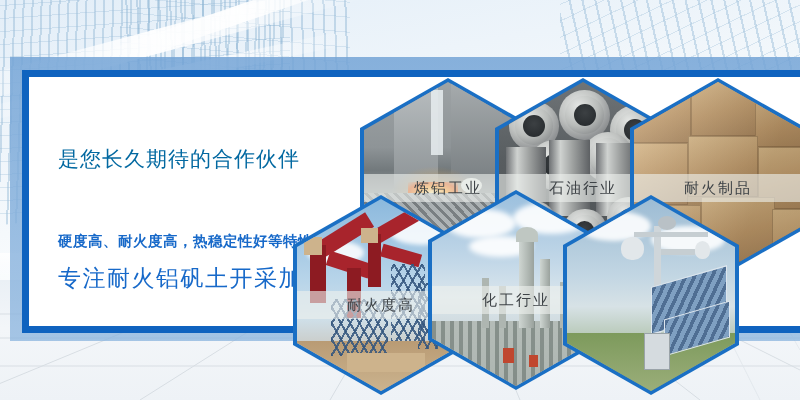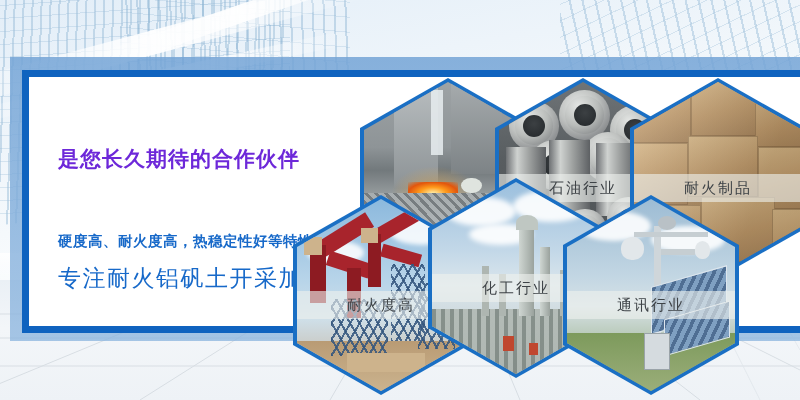--- a/index.html
+++ b/index.html
@@ -38,22 +38,22 @@
   
   .outer-band{position:absolute;left:10px;top:57px;width:868px;height:284px;
     background:linear-gradient(180deg,rgba(116,164,214,.85),rgba(138,180,222,.75));}
   .inner-frame{position:absolute;left:22px;top:70px;width:846px;height:263px;
     border:7px solid #0f63bf;background:#ffffff;box-sizing:border-box;}
   .watermark{position:absolute;left:60px;top:88px;width:330px;height:56px;
     font-size:50px;font-weight:bold;letter-spacing:1px;color:#e9eef3;
     line-height:56px;white-space:nowrap;overflow:hidden;}
   .h1{position:absolute;left:58px;top:100px;font-size:33px;font-weight:bold;
     color:#1565c5;letter-spacing:2px;line-height:40px;white-space:nowrap;}
-  .h2{position:absolute;left:58px;top:145px;font-size:21px;font-weight:bold;
-    color:#6d28d9;letter-spacing:1px;line-height:28px;white-space:nowrap;}
+  .h2{position:absolute;left:58px;top:145px;font-size:21px;font-weight:normal;
+    color:#0369a1;letter-spacing:1px;line-height:28px;white-space:nowrap;}
   .badge{position:absolute;left:60px;top:189px;height:25px;
     background:#f08519;color:#ffffff;font-size:13px;font-weight:bold;
     letter-spacing:0;line-height:25px;padding:0 6px;white-space:nowrap;}
   .line1{position:absolute;left:58px;top:231px;font-size:14.5px;font-weight:bold;
     color:#1769c9;letter-spacing:.5px;line-height:20px;white-space:nowrap;}
   .line2{position:absolute;left:58px;top:263px;font-size:23px;
     color:#1769c9;letter-spacing:1.5px;line-height:30px;white-space:nowrap;}
 
   
   .m-mark{position:absolute;left:302px;top:258px;width:66px;height:54px;
@@ -70,21 +70,21 @@
   .hex-label{position:absolute;left:0;right:0;top:92px;height:28px;
     background:rgba(238,240,238,.62);
     display:flex;align-items:center;justify-content:center;
     font-size:15px;color:#3e4347;letter-spacing:2px;}
 
   
   #hex-smelting{left:360px;top:78px;}
   #hex-casting{left:495px;top:78px;}
   #hex-refractory{left:630px;top:78px;}
   #hex-petroleum{left:293px;top:195px;}
-  #hex-chemical{left:428px;top:178px;}
+  #hex-chemical{left:428px;top:190px;}
   #hex-telecom{left:563px;top:195px;}
 
   
   
   .img-smelt{background:
      linear-gradient(180deg,#9ea3a5 0%,#8e9497 34%,#72797c 46%,#9aa0a2 60%,#b6bbbd 100%);}
   .img-smelt .w1{position:absolute;left:18%;top:0;width:26%;height:55%;
      background:linear-gradient(180deg,#b9bec0,#8d9396);}
   .img-smelt .w2{position:absolute;left:52%;top:0;width:30%;height:48%;
      background:linear-gradient(180deg,#a6abad,#7d8386);}
@@ -210,20 +210,21 @@
     <div class="hex-inner">
       <div class="hex-img img-smelt">
         <div class="w1"></div>
           <div class="w2"></div>
           <div class="slit"></div>
         <div class="glow"></div>
           <div class="molten"></div>
         <div class="rub"></div>
           <div class="pale"></div>
       </div>
+      <div class="hex-label">炼铝工业</div>
     </div>
   </div>
 
   <div class="hex hex-border" id="hex-casting">
     <div class="hex-inner">
       <div class="hex-img img-cast">
         <div class="ring" style="left:6%;top:10%;width:30%;height:26%"></div>
         <div class="ring" style="left:36%;top:4%;width:30%;height:26%"></div>
         <div class="ring" style="left:66%;top:12%;width:30%;height:26%"></div>
         <div class="ring" style="left:18%;top:30%;width:30%;height:26%"></div>
@@ -313,17 +314,16 @@
         <div class="mast" style="left:52%;top:14%;width:4%;height:74%"></div>
         <div class="arm" style="left:40%;top:17%;width:44%;height:3%"></div>
         <div class="arm" style="left:56%;top:26%;width:20%;height:3%"></div>
         <div class="anemo" style="left:54%;top:9%;width:11%;height:7%"></div>
         <div class="cam" style="left:32%;top:20%;width:14%;height:12%"></div>
         <div class="cam" style="left:76%;top:22%;width:9%;height:9%"></div>
         <div class="panel" style="left:50%;top:40%;width:44%;height:24%"></div>
         <div class="panel" style="left:58%;top:58%;width:38%;height:18%"></div>
         <div class="box" style="left:46%;top:70%;width:14%;height:18%"></div>
       </div>
-      <div class="hex-label">通讯行业</div>
     </div>
   </div>
 
 </div>
 
 </body></html>

